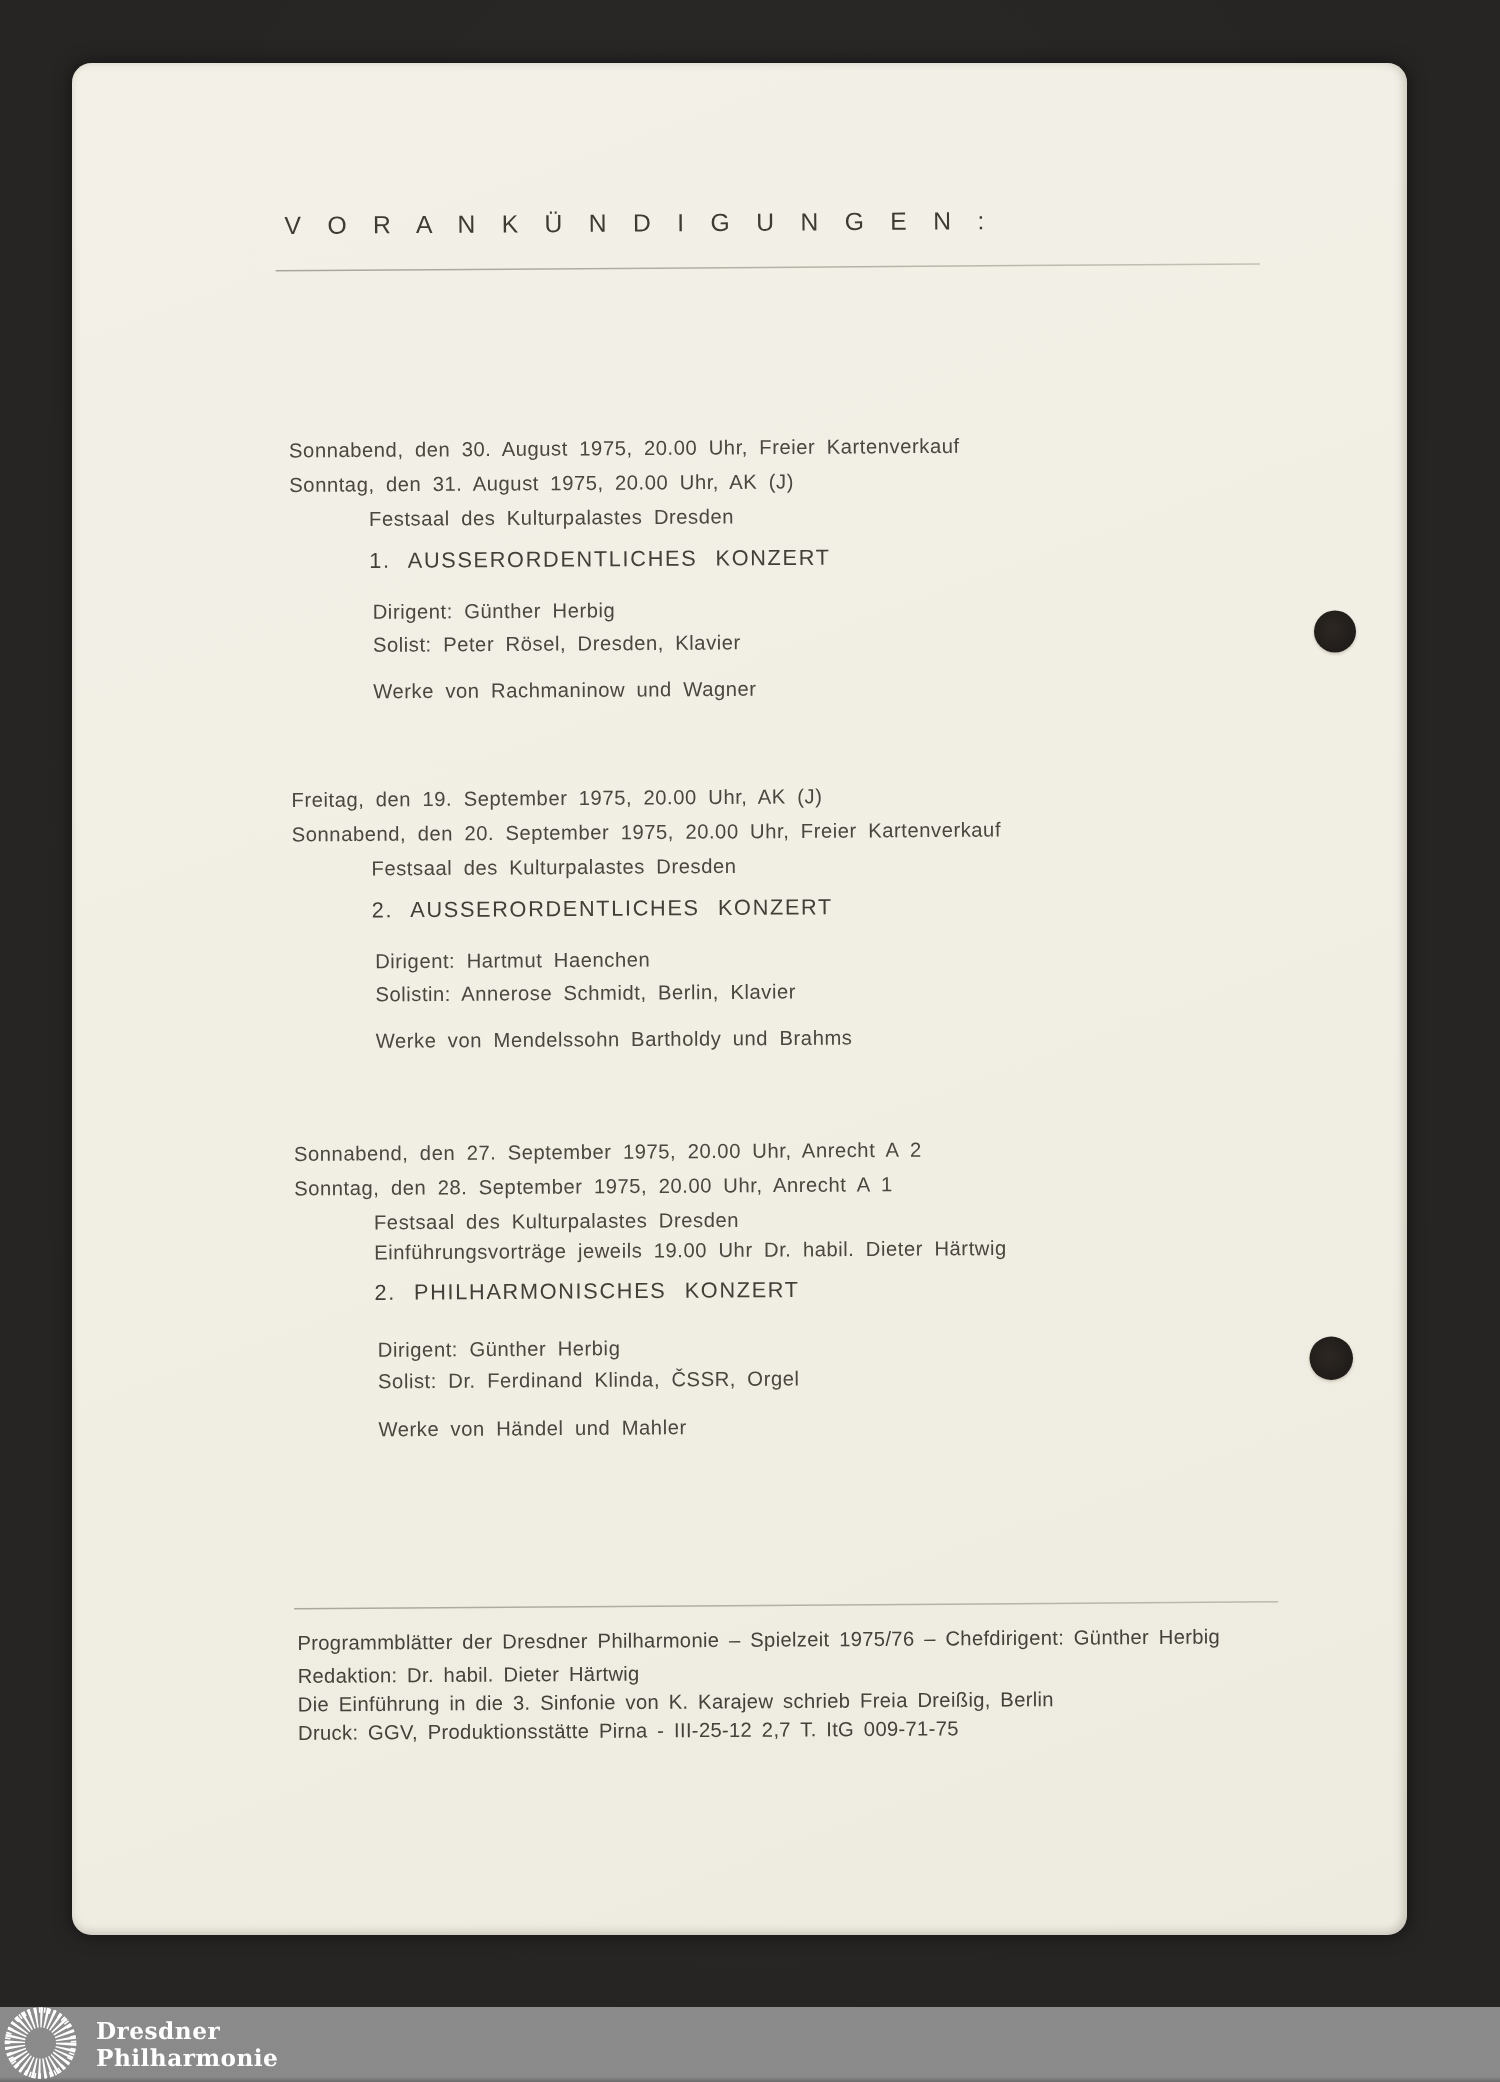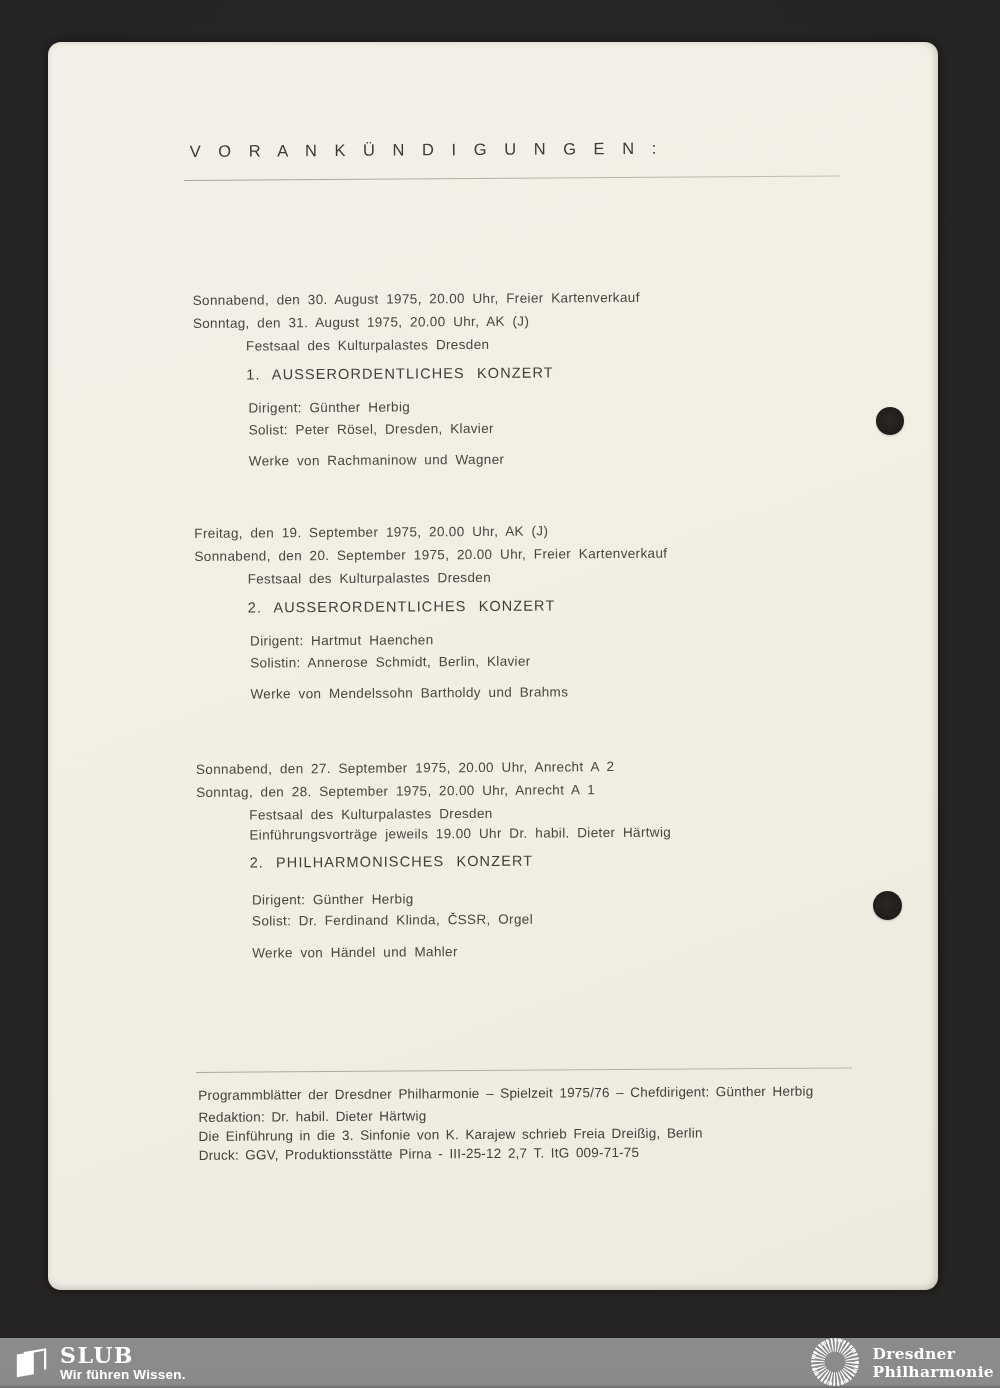--- a/index.html
+++ b/index.html
@@ -121,30 +121,20 @@
         <p class="co4">Druck: GGV, Produktionsstätte Pirna - III-25-12 2,7 T. ItG 009-71-75</p>
       </div>
     </div>
 
     <span class="hole hole1"></span>
     <span class="hole hole2"></span>
   </div>
 
   <footer class="bar">
 
-    <div class="slub">
-      <svg width="34" height="32" viewBox="0 0 48 44">
-        <path d="M14,8 L44,3 L44,31" fill="none" stroke="#ffffff" stroke-width="3"></path>
-        <path d="M4,10 L28,6 L28,38 L4,42 Z" fill="#ffffff"></path>
-      </svg>
-      <div class="slub-text">
-        <div class="slub-name">SLUB</div>
-        <div class="slub-tag">Wir führen Wissen.</div>
-      </div>
-    </div>
 
     <div class="dp">
       <svg width="54" height="54" viewBox="0 0 60 60">
         <circle cx="30" cy="30" r="19" fill="none" stroke="#ffffff" stroke-width="15" stroke-dasharray="1.6 2.1"></circle>
         <circle cx="30" cy="30" r="24.5" fill="none" stroke="#ffffff" stroke-width="4" stroke-dasharray="1.2 2.6"></circle>
       </svg>
       <div class="dp-text">
         <div>Dresdner</div>
         <div>Philharmonie</div>
       </div>

